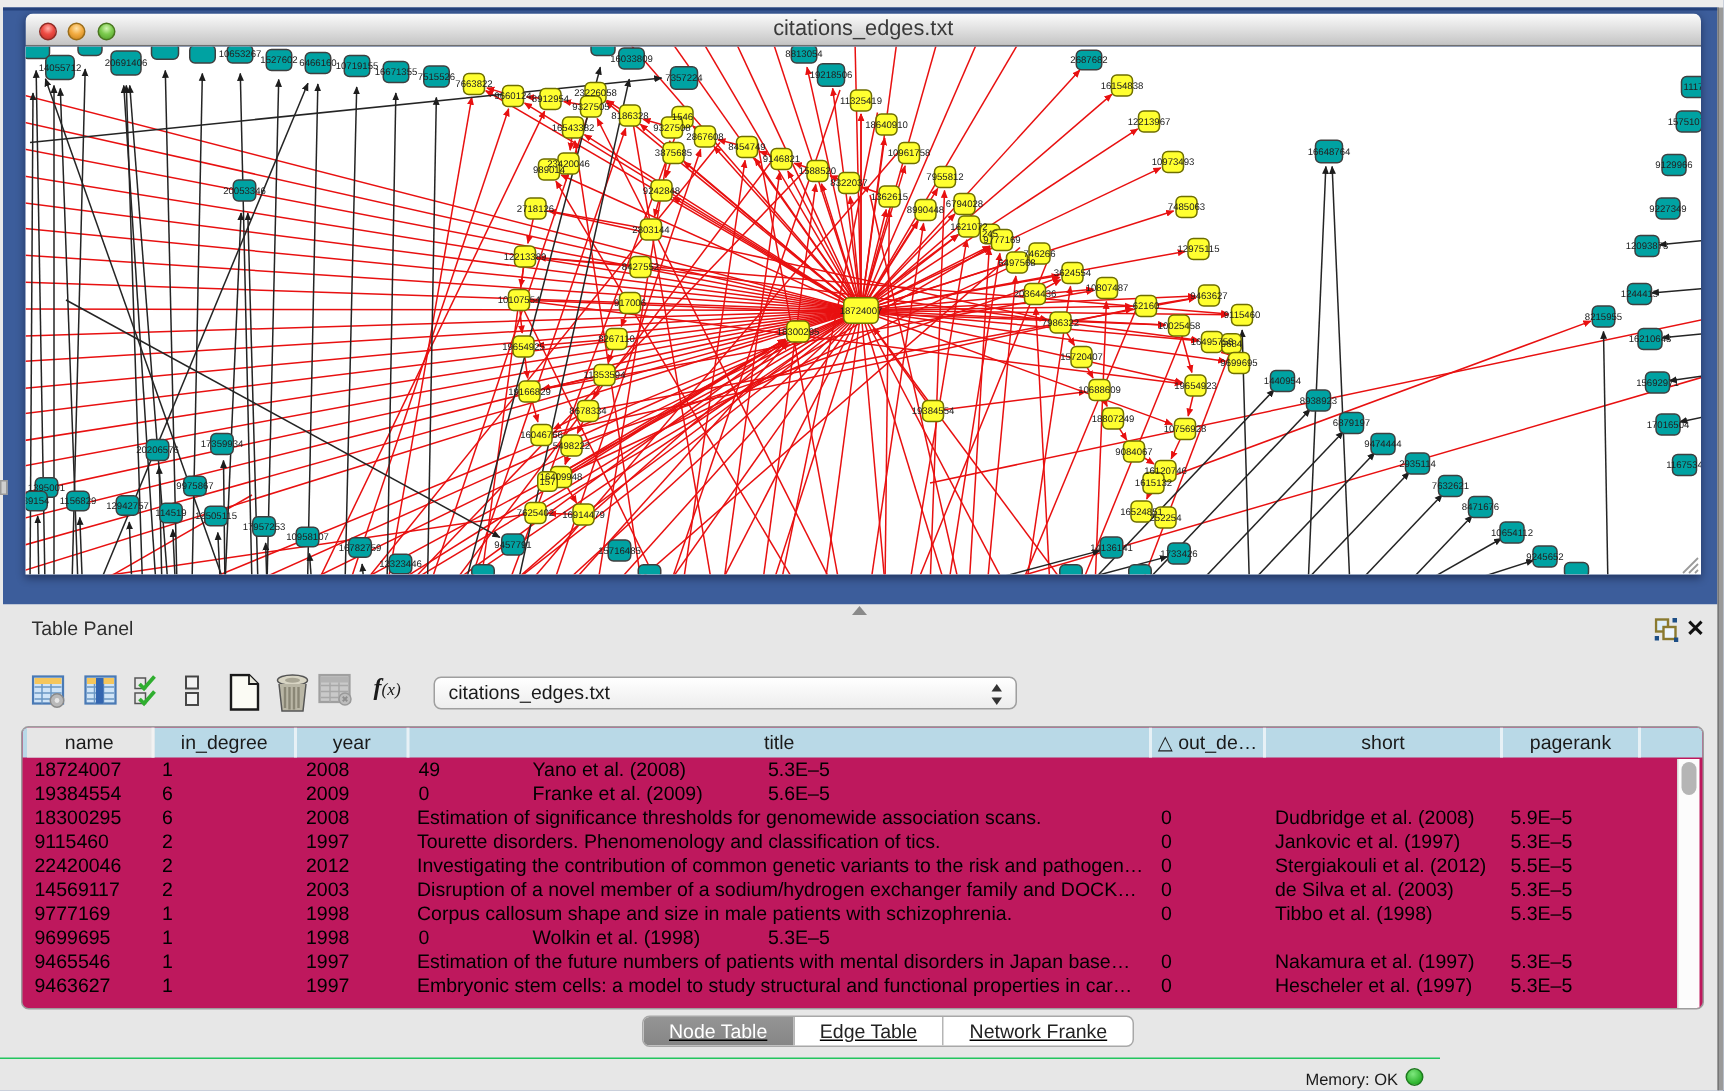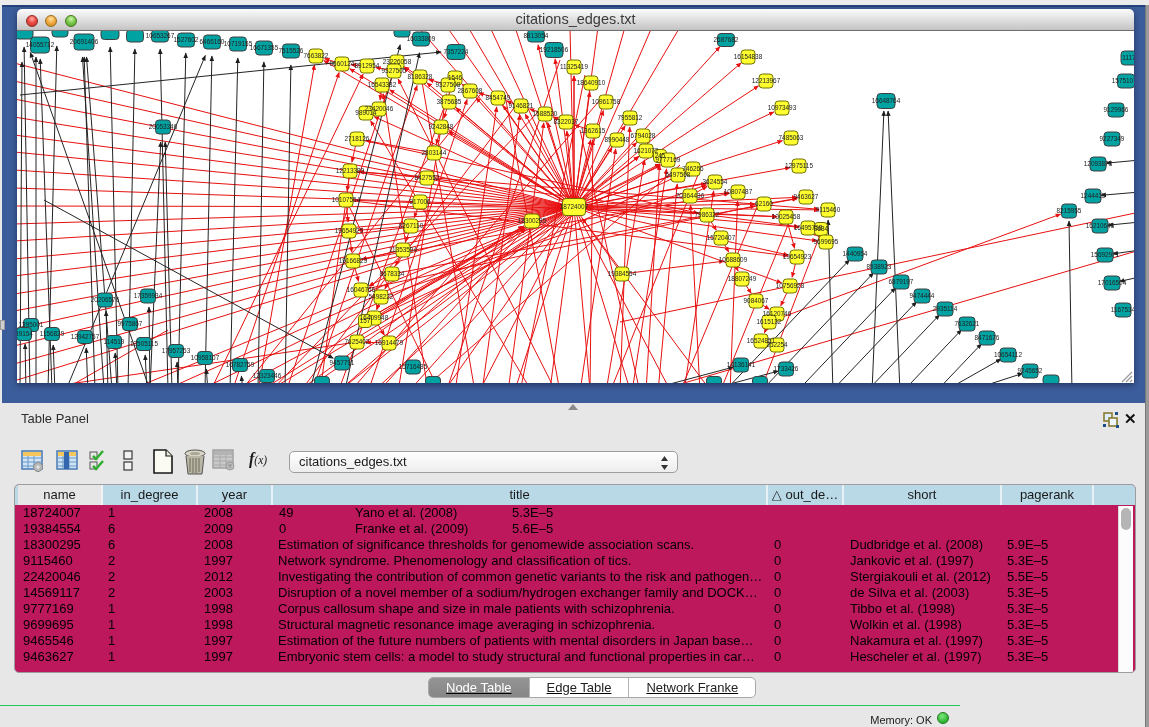--- a/index.html
+++ b/index.html
@@ -690,21 +690,21 @@
           <div class="c3">2008</div>
           <div class="c4">Estimation of significance thresholds for genomewide association scans.</div>
           <div class="c5">0</div>
           <div class="c6">Dudbridge et al. (2008)</div>
           <div class="c7">5.9E–5</div>
         </div>
 <div class="tr">
           <div class="c1">9115460</div>
           <div class="c2">2</div>
           <div class="c3">1997</div>
-          <div class="c4">Network syndrome. Phenomenology and classification of tics.</div>
+          <div class="c4">Tourette disorders. Phenomenology and classification of tics.</div>
           <div class="c5">0</div>
           <div class="c6">Jankovic et al. (1997)</div>
           <div class="c7">5.3E–5</div>
         </div>
 <div class="tr">
           <div class="c1">22420046</div>
           <div class="c2">2</div>
           <div class="c3">2012</div>
           <div class="c4">Investigating the contribution of common genetic variants to the risk and pathogen…</div>
           <div class="c5">0</div>
@@ -726,21 +726,20 @@
           <div class="c3">1998</div>
           <div class="c4">Corpus callosum shape and size in male patients with schizophrenia.</div>
           <div class="c5">0</div>
           <div class="c6">Tibbo et al. (1998)</div>
           <div class="c7">5.3E–5</div>
         </div>
 <div class="tr">
           <div class="c1">9699695</div>
           <div class="c2">1</div>
           <div class="c3">1998</div>
-          <div class="c4">Structural magnetic resonance image averaging in schizophrenia.</div>
           <div class="c5">0</div>
           <div class="c6">Wolkin et al. (1998)</div>
           <div class="c7">5.3E–5</div>
         </div>
 <div class="tr">
           <div class="c1">9465546</div>
           <div class="c2">1</div>
           <div class="c3">1997</div>
           <div class="c4">Estimation of the future numbers of patients with mental disorders in Japan base…</div>
           <div class="c5">0</div>

